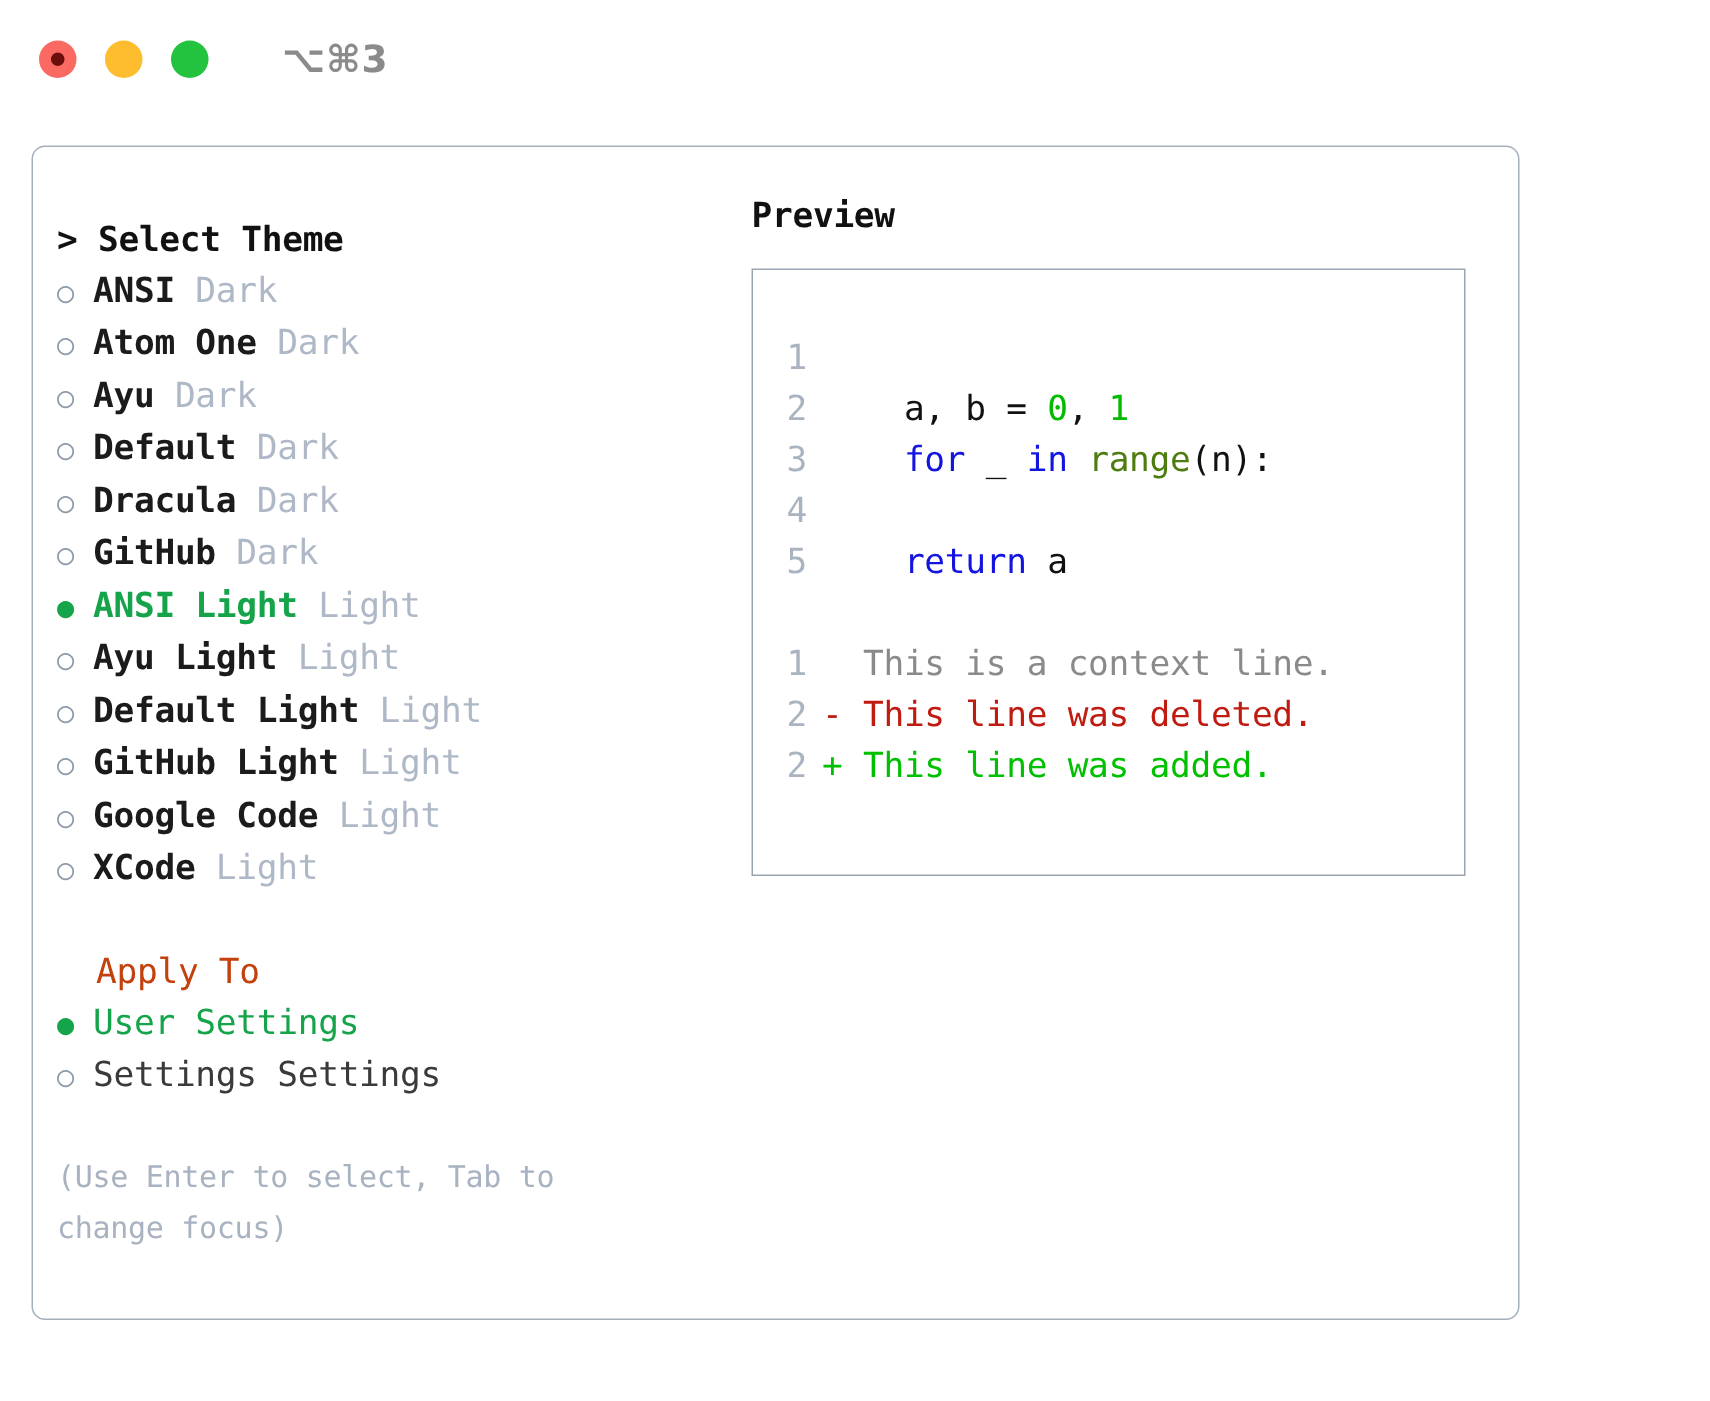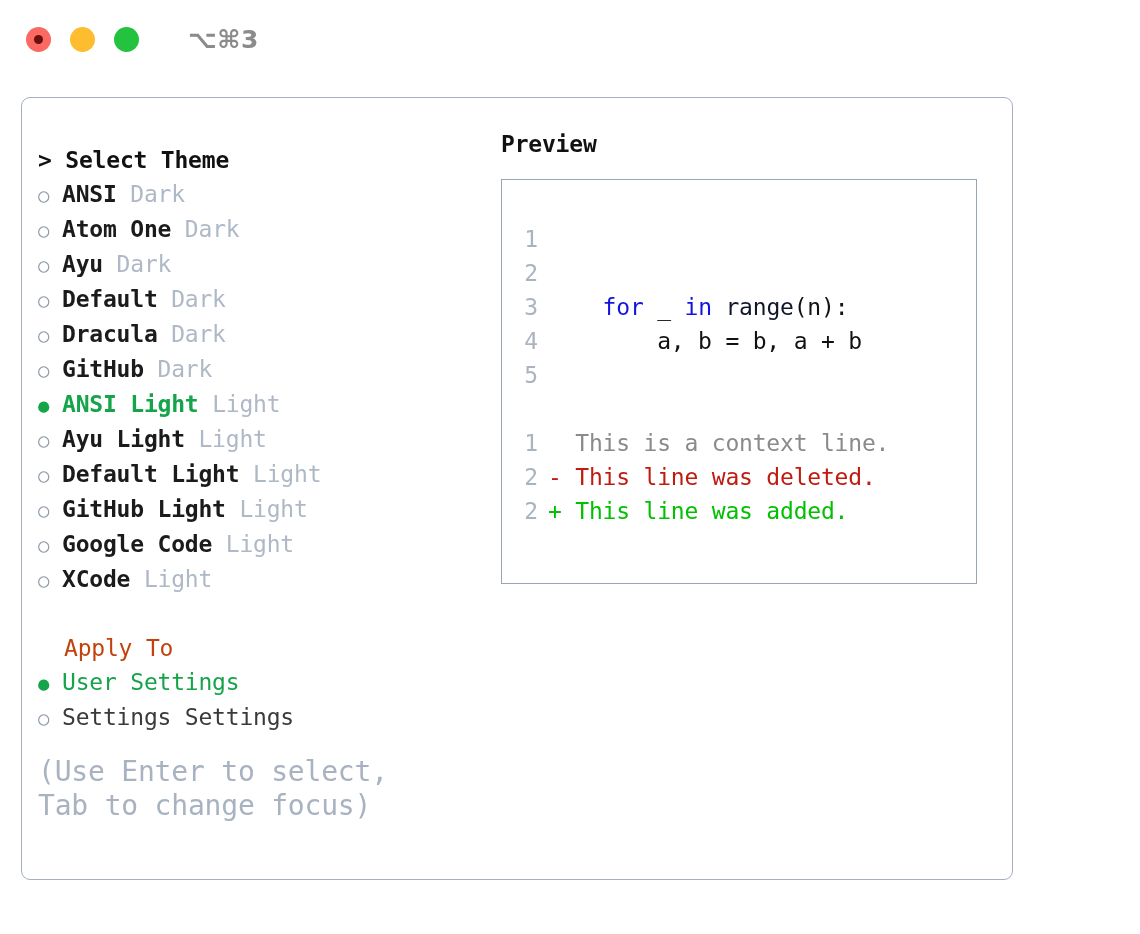--- a/index.html
+++ b/index.html
@@ -149,22 +149,22 @@
   .apply-row .opt-name {
     font-weight: 400;
     color: #3a3a3a;
   }
   .apply-row.selected .opt-name {
     color: #16a44a;
     font-weight: 400;
   }
 
   .hint {
-    margin-top: 20px;
-    font-size: 28px;
+    margin-top: 32px;
+    font-size: 20px;
     line-height: 34px;
     color: #a8b2c0;
     width: 400px;
     letter-spacing: -0.2px;
   }
 
   
   .right-col {
     position: absolute;
     left: 479px;
@@ -199,21 +199,21 @@
     width: 32px;
     flex: 0 0 32px;
     color: #aab4c1;
     text-align: right;
     padding-right: 10px;
     box-sizing: border-box;
   }
   .code-body { white-space: pre; }
 
   .tok-kw   { color: #1414e0; }
-  .tok-fn   { color: #0f172a; }
+  .tok-fn   { color: #4d7c0f; }
   .tok-num  { color: #00bb00; }
   .tok-txt  { color: #111111; }
 
   .diff-gap { height: 34px; }
   .diff-ctx { color: #8a8a8a; }
   .diff-del { color: #c01b10; }
   .diff-add { color: #00c000; }
 </style>
 </head>
 <body>
@@ -260,24 +260,24 @@
         </div>
 
         <div class="hint">(Use Enter to select, Tab to change focus)</div>
       </div>
 
       <div class="right-col">
         <div class="preview-title">Preview</div>
         <div class="preview-box">
           <div id="code-block">
               <div class="code-line"><span class="ln">1</span></div>
-              <div class="code-line"><span class="ln">2</span></div>
+              <div class="code-line"><span class="ln">2</span><span class="code-body"><span class="tok-txt">    a, b = </span><span class="tok-num">0</span><span class="tok-txt">, </span><span class="tok-num">1</span></span></div>
               <div class="code-line"><span class="ln">3</span><span class="code-body"><span class="tok-txt">    </span><span class="tok-kw">for</span><span class="tok-txt"> _ </span><span class="tok-kw">in</span><span class="tok-txt"> </span><span class="tok-fn">range</span><span class="tok-txt">(n):</span></span></div>
-              <div class="code-line"><span class="ln">4</span><span class="code-body"><span class="tok-txt">        a, b = b, a + b</span></span></div>
-              <div class="code-line"><span class="ln">5</span></div>
+              <div class="code-line"><span class="ln">4</span></div>
+              <div class="code-line"><span class="ln">5</span><span class="code-body"><span class="tok-txt">    </span><span class="tok-kw">return</span><span class="tok-txt"> a</span></span></div>
             </div>
           <div class="diff-gap"></div>
           <div id="diff-block">
               <div class="code-line"><span class="ln">1</span><span class="code-body diff-ctx">  This is a context line.</span></div>
               <div class="code-line"><span class="ln">2</span><span class="code-body diff-del">- This line was deleted.</span></div>
               <div class="code-line"><span class="ln">2</span><span class="code-body diff-add">+ This line was added.</span></div>
             </div>
         </div>
       </div>
 

